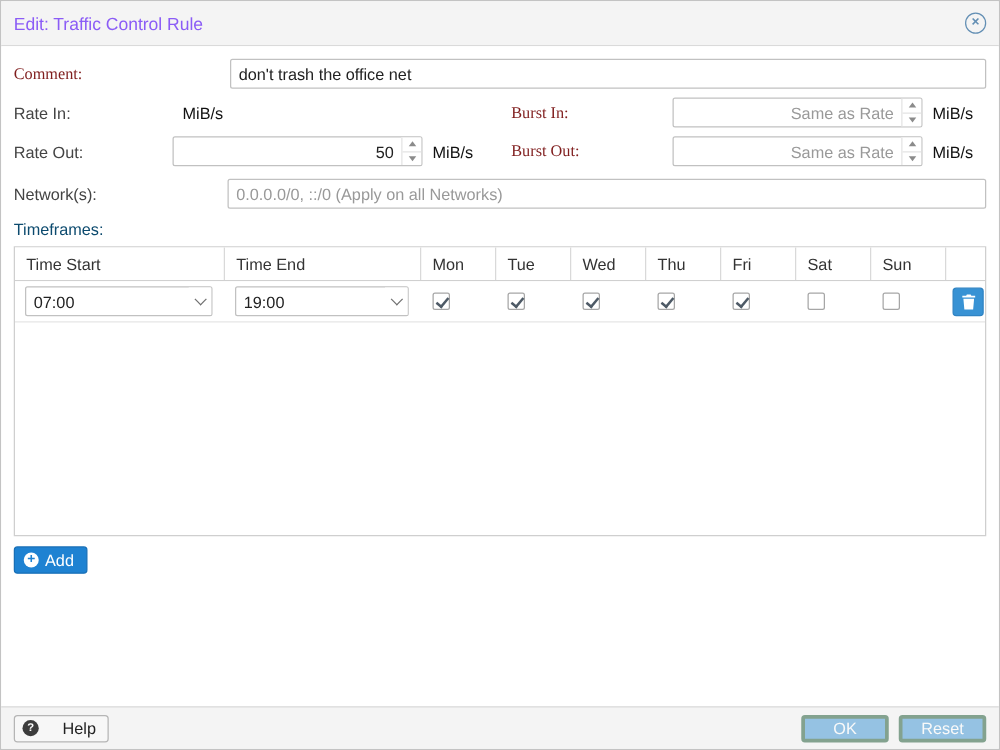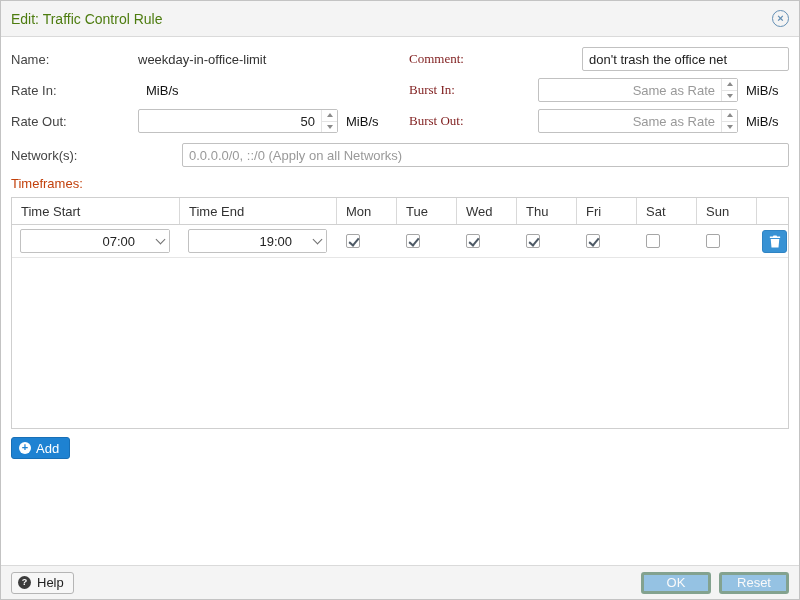--- a/index.html
+++ b/index.html
@@ -16,21 +16,21 @@
     background:#fff;
   }
   
   .titlebar {
     height:36px; flex:0 0 36px;
     background:#f4f4f4;
     border-bottom:1px solid #dadada;
     display:flex; align-items:center; justify-content:space-between;
     padding:0 10px;
   }
-  .title { color:#4d7c0f; font-size:14px; }
+  .title { color:#8b5cf6; font-size:14px; }
   .close-tool {
     width:17px; height:17px; border:1px solid #638fb4; border-radius:50%;
     color:#638fb4; display:flex; align-items:center; justify-content:center;
     cursor:pointer; font-size:11px; line-height:1;
   }
   .close-tool::before { content:'×'; font-weight:bold; margin-top:-1px; }
   
   .body { flex:1 1 auto; padding:10px 10px 0 10px; background:#fff; overflow:hidden; }
   .formrow { display:flex; align-items:center; margin-bottom:7px; }
   .col-left { width:398px; display:flex; align-items:center; flex:0 0 398px; }
@@ -50,38 +50,38 @@
   .flexfield { position:relative; flex:1 1 auto;padding-left:44px; }
   .spin-triggers {
     position:absolute; right:1px; top:1px; bottom:1px; width:16px;
     display:flex; flex-direction:column; border-left:1px solid #e4e4e4;
     background:#fff;
   }
   .spin-up,.spin-down { flex:1; display:flex; align-items:center; justify-content:center; cursor:pointer; }
   .spin-up { border-bottom:1px solid #e4e4e4; }
   .tri-up { width:0; height:0; border-left:3.5px solid transparent; border-right:3.5px solid transparent; border-bottom:4.5px solid #8b8b8b; }
   .tri-down { width:0; height:0; border-left:3.5px solid transparent; border-right:3.5px solid transparent; border-top:4.5px solid #8b8b8b; }
-  .section-label { margin:9px 0 6px 0; color:#c2410c; }
+  .section-label { margin:9px 0 6px 0; color:#0c4a6e; }
   
   .grid { border:1px solid #cfcfcf; height:232px; display:flex; flex-direction:column; }
   .grid-header { display:flex; flex:0 0 27px; border-bottom:1px solid #d0d0d0; background:#fff; }
   .hcell {
     display:flex; align-items:center; padding:0 9px;
     border-right:1px solid #d9d9d9; color:#333; cursor:pointer;
   }
   .hcell:last-child { border-right:none; }
   .grid-body { flex:1 1 auto; background:#fff; }
   .grid-row { display:flex; align-items:center; height:33px; border-bottom:1px solid #e6e6e6; }
   .c-ts { width:168px; flex:0 0 168px; }
   .c-te { width:157px; flex:0 0 157px; }
   .c-day { width:60px; flex:0 0 60px;text-align:right; }
   .c-act { width:35px; flex:0 0 35px; display:flex; justify-content:center; }
   .cellpad { padding:0 4px 0 4px; display:flex; align-items:center; }
   .combo { position:relative; width:100%; margin:0 6px 0 4px; }
-  .combo input { padding-right:34px; text-align:right; }
+  .combo input { padding-right:34px; text-align:left; }
   .combo-trigger {
     position:absolute; right:1px; top:1px; bottom:1px; width:18px;
     display:flex; align-items:center; justify-content:center; cursor:pointer; background:#fff;
   }
   .chev { width:7px; height:7px; border-right:1.5px solid #6f6f6f; border-bottom:1.5px solid #6f6f6f; transform:rotate(45deg); margin-top:-3px; }
   .daycell { padding-left:9px; display:flex; align-items:center; }
   .checkbox {
     width:14px; height:14px; border:1px solid #a6a6a6; border-radius:2px;
     background:#fff; position:relative; cursor:pointer;
   }
@@ -107,21 +107,21 @@
     color:#1e82d2; display:flex; align-items:center; justify-content:center;
     font-weight:bold; font-size:11px; line-height:1;
   }
   .plus-icon::before { content:'+'; margin-top:-1px; }
   
   .footer {
     flex:0 0 34px; background:#f4f4f4; border-top:1px solid #dadada;
     display:flex; align-items:center; padding:0 10px;
   }
   .help-btn {
-    display:inline-flex; align-items:center; gap:6px;
+    display:inline-flex; align-items:center; gap:19px;
     background:#f7f7f7; border:1px solid #b5b5b5; border-radius:3px;
     color:#222; padding:0 9px 0 6px; height:22px; cursor:pointer;
   }
   .q-icon {
     width:13px; height:13px; border-radius:50%; background:#3c3c3c; color:#fff;
     display:flex; align-items:center; justify-content:center;
     font-size:9px; font-weight:bold; line-height:1;
   }
   .q-icon::before { content:'?'; }
   .footer-right { margin-left:auto; display:flex; gap:8px; }
@@ -139,24 +139,20 @@
 
   <div class="titlebar">
     <span class="title">Edit: Traffic Control Rule</span>
     <span class="close-tool"></span>
   </div>
 
   <div class="body">
 
     
     <div class="formrow">
-      <div class="col-left">
-        <span class="lbl">Name:</span>
-        <span class="displayfield">weekday-in-office-limit</span>
-      </div>
       <div class="col-right">
         <span class="lbl-r">Comment:</span>
         <span class="flexfield">
           <input class="textfield" type="text" value="don't trash the office net" style="">
         </span>
       </div>
     </div>
 
     
     <div class="formrow">

